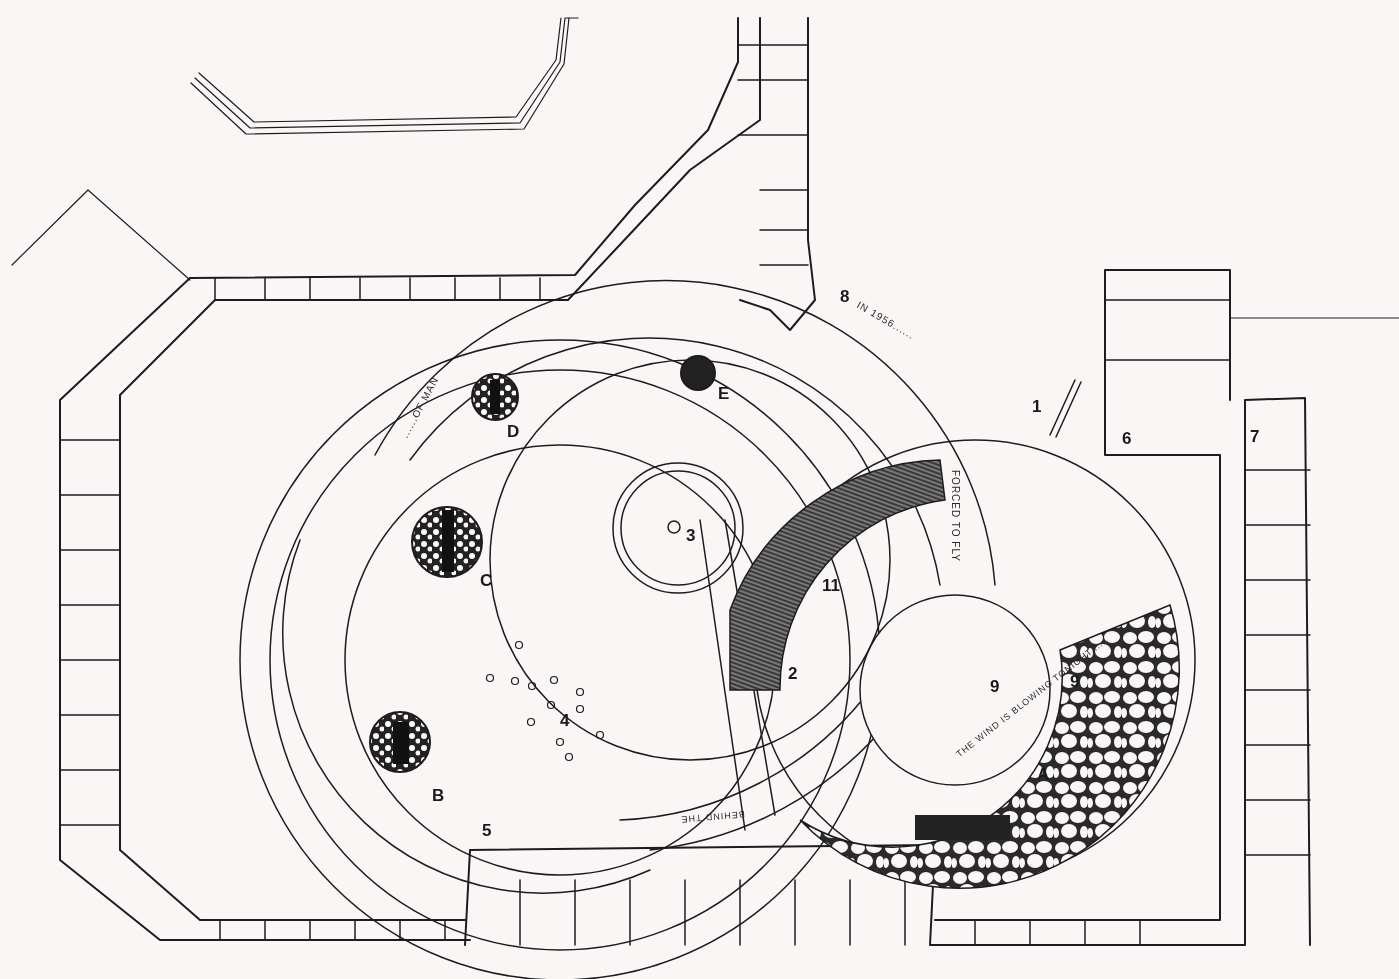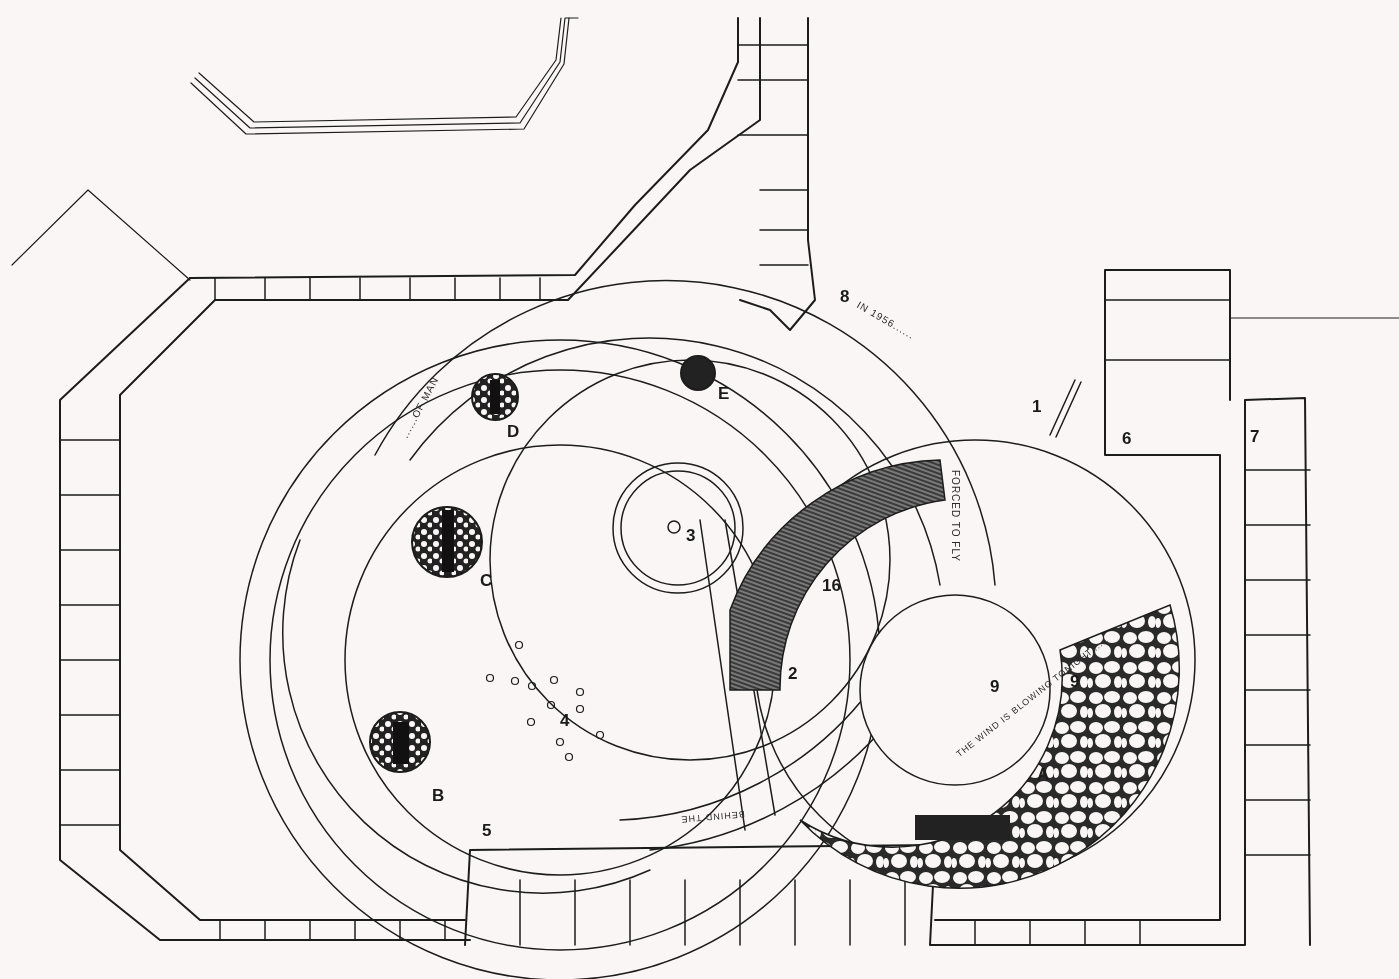--- a/index.html
+++ b/index.html
@@ -187,21 +187,21 @@
 <div class="lbl" style="left:1032px;top:398px;">1</div>
 <div class="lbl" style="left:788px;top:665px;">2</div>
 <div class="lbl" style="left:686px;top:527px;">3</div>
 <div class="lbl" style="left:560px;top:712px;">4</div>
 <div class="lbl" style="left:482px;top:822px;">5</div>
 <div class="lbl" style="left:1122px;top:430px;">6</div>
 <div class="lbl" style="left:1250px;top:428px;">7</div>
 <div class="lbl" style="left:840px;top:288px;">8</div>
 <div class="lbl" style="left:990px;top:678px;">9</div>
 <div class="lbl" style="left:1070px;top:673px;">9</div>
-<div class="lbl" style="left:822px;top:577px;">16</div>
+<div class="lbl" style="left:822px;top:577px;">11</div>
 
 <div class="lbl" style="left:1037px;top:766px;">A</div>
 <div class="lbl" style="left:432px;top:787px;">B</div>
 <div class="lbl" style="left:480px;top:572px;">C</div>
 <div class="lbl" style="left:507px;top:423px;">D</div>
 <div class="lbl" style="left:718px;top:385px;">E</div>
 
 <div class="inscr" style="left:860px;top:300px;transform:rotate(30deg);transform-origin:left top;">IN 1956......</div>
 <div class="inscr" style="left:960px;top:470px;transform:rotate(90deg);transform-origin:left top;">FORCED TO FLY</div>
 <div class="inscr" style="left:400px;top:435px;transform:rotate(-62deg);transform-origin:left top;">......OF MAN</div>

